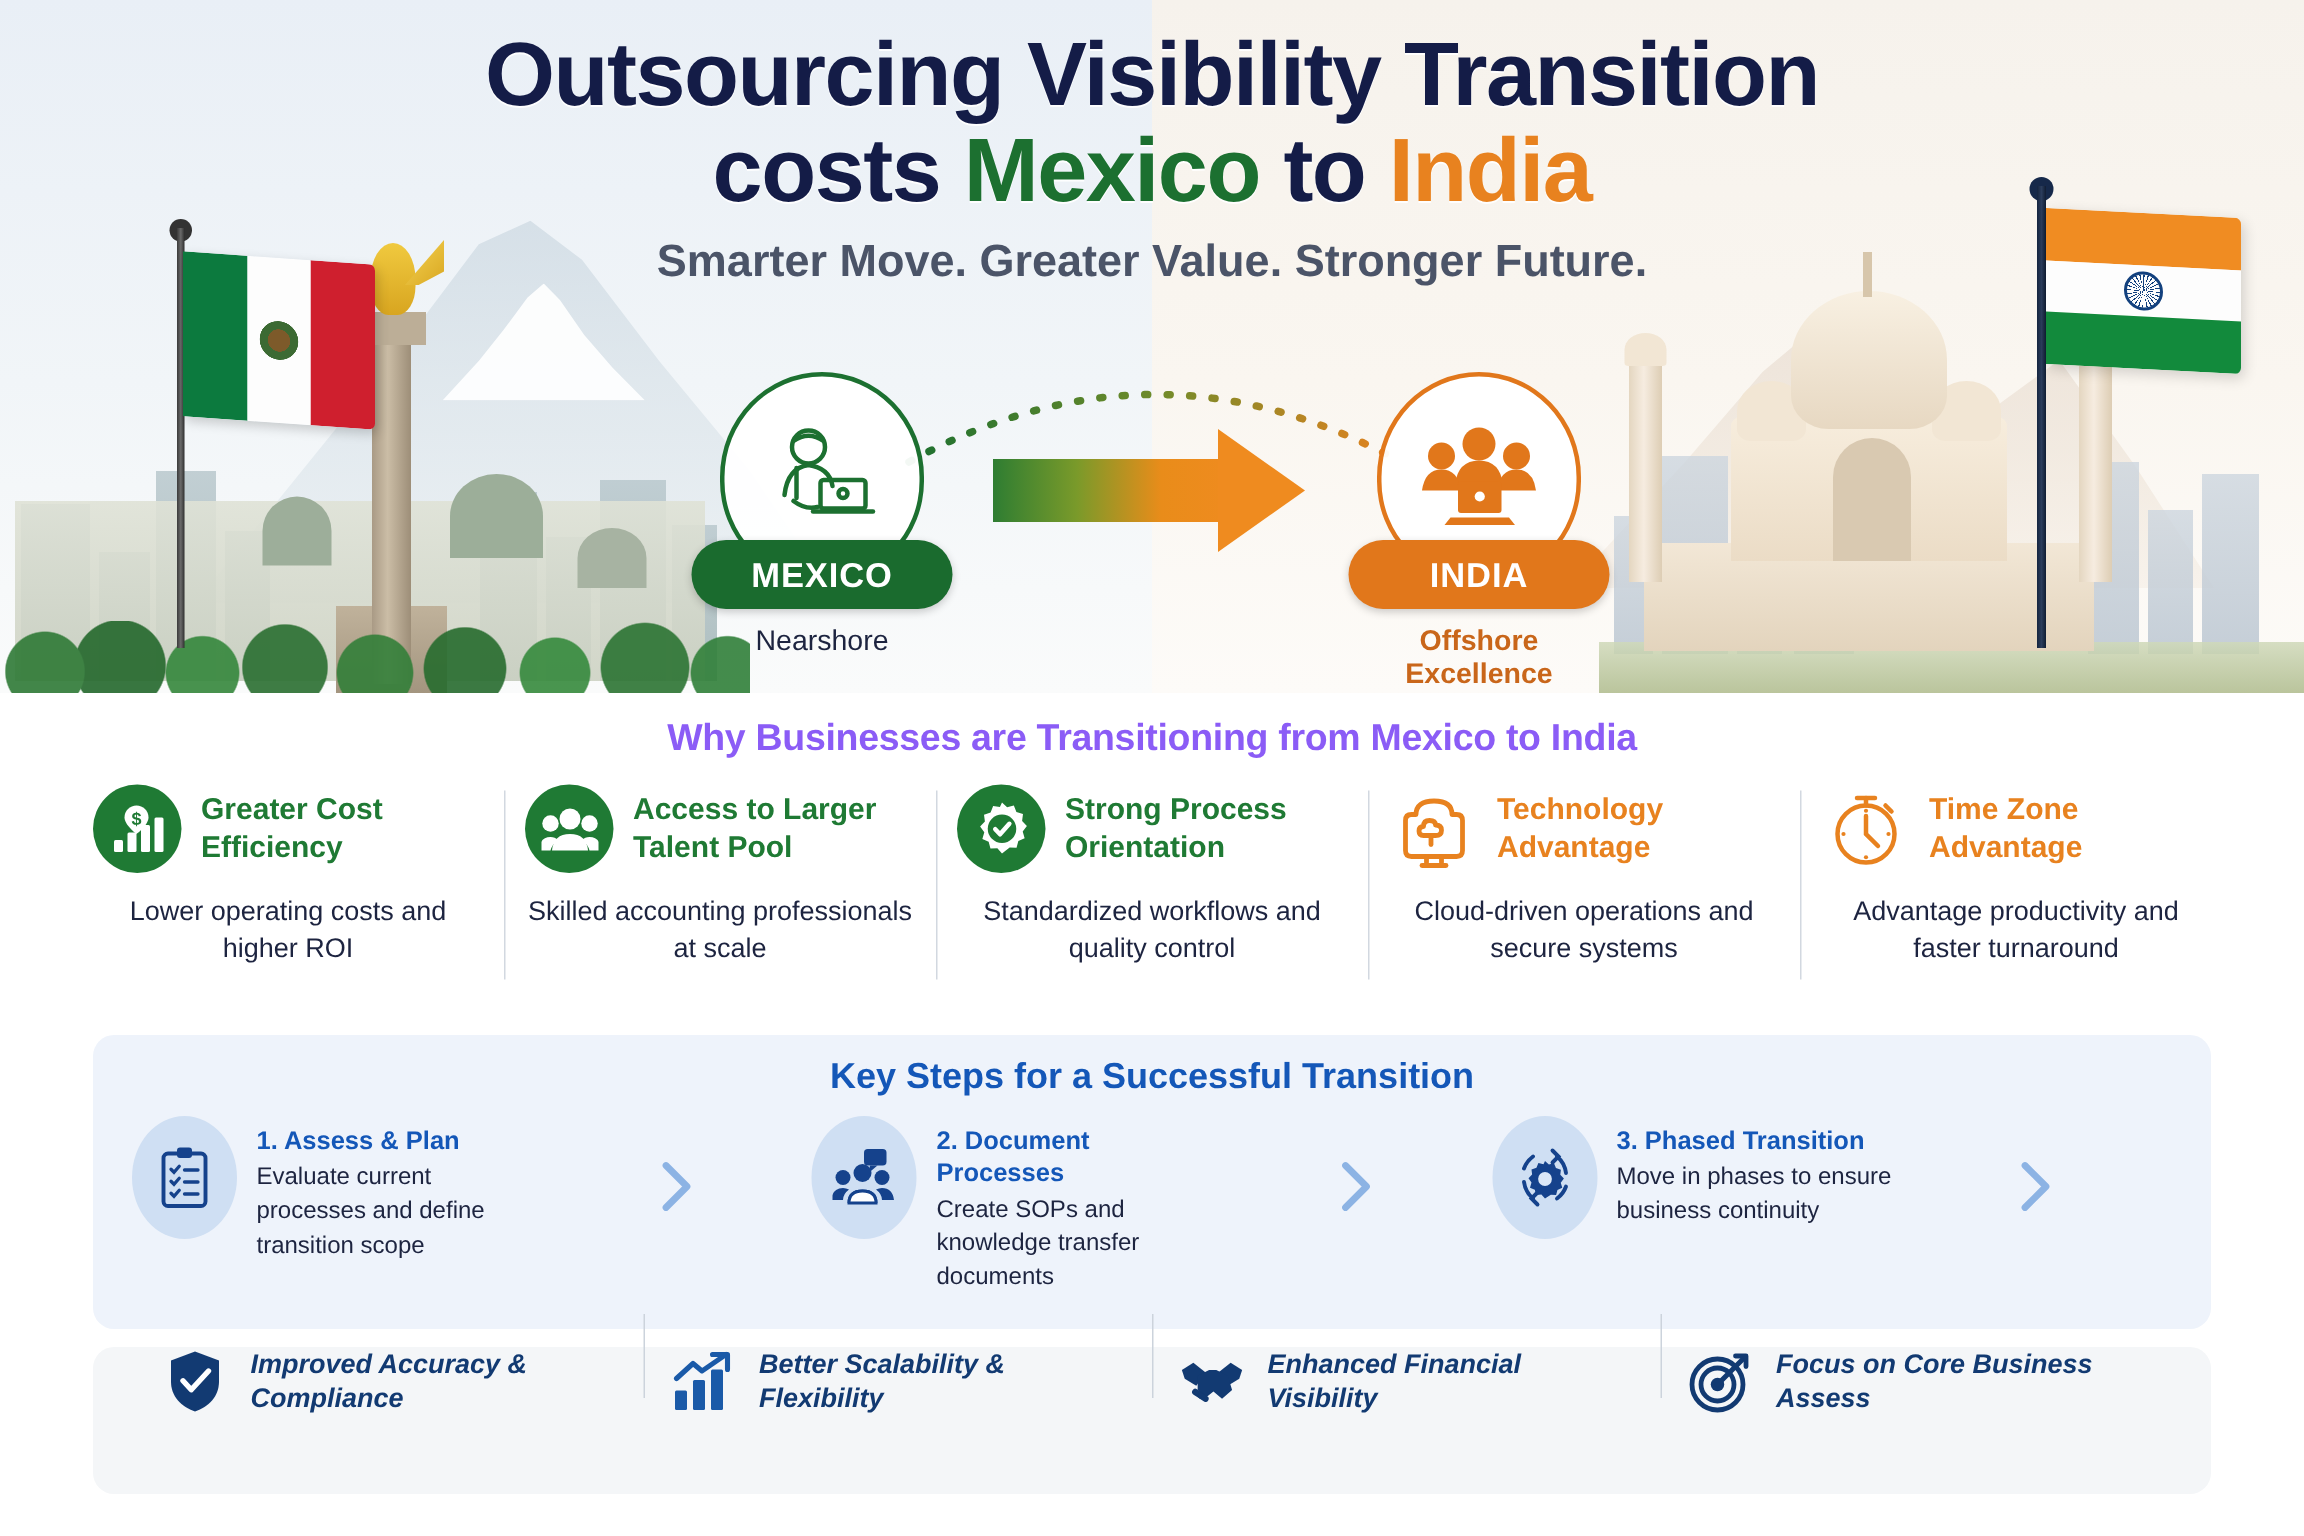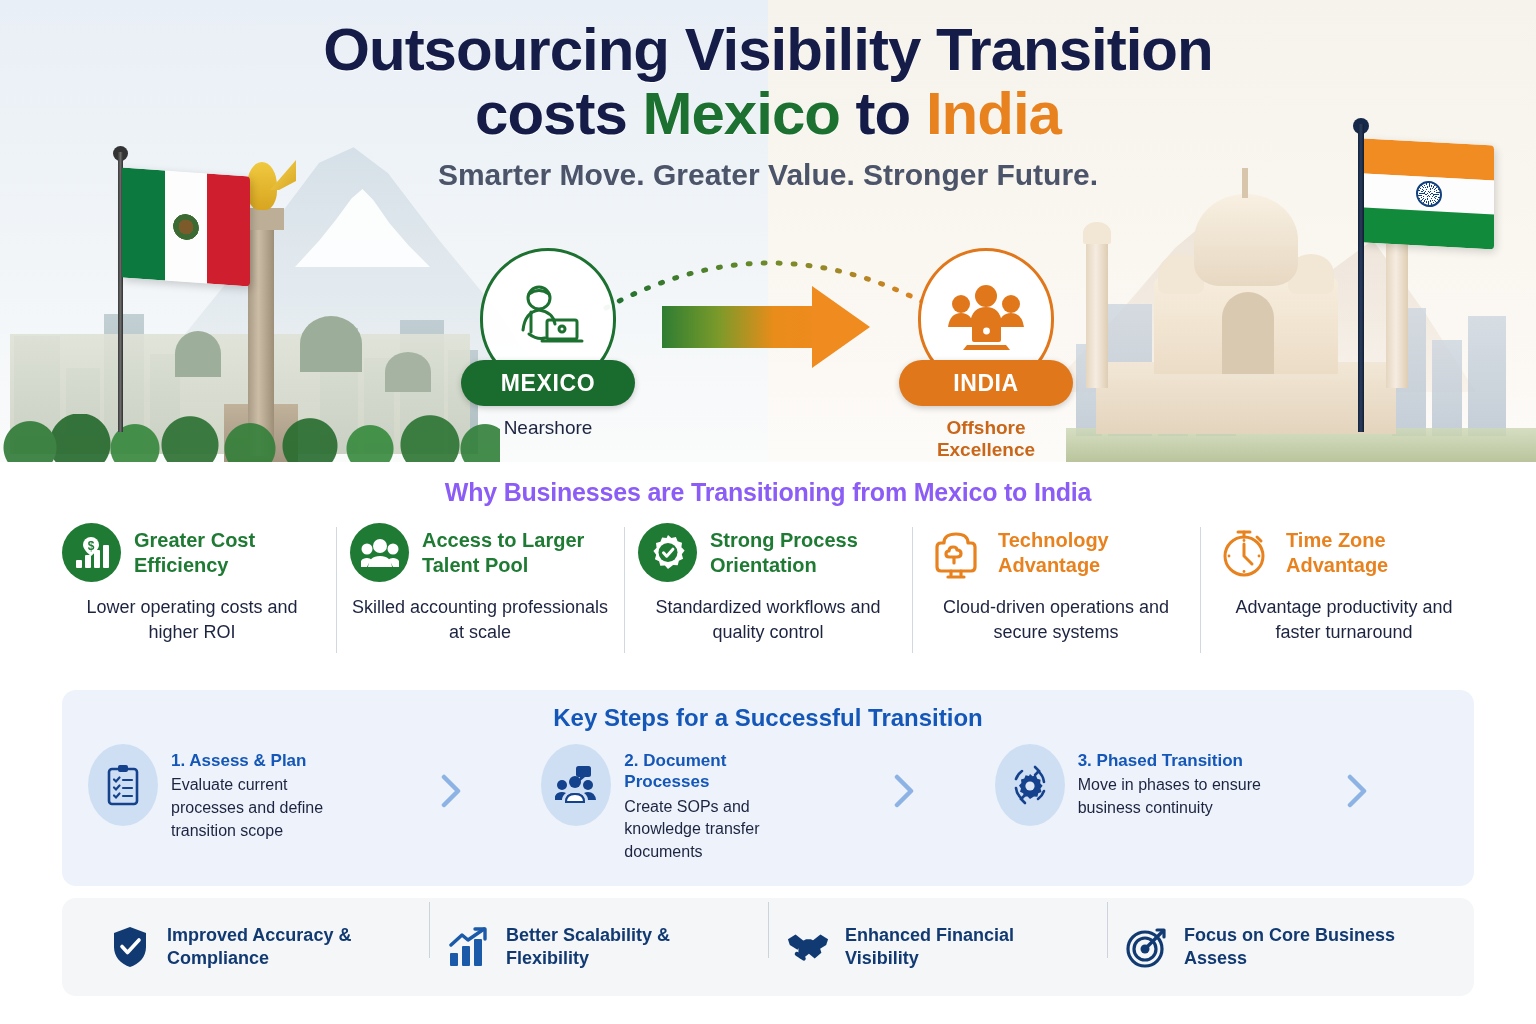--- a/index.html
+++ b/index.html
@@ -182,21 +182,21 @@
   .step { display:flex; gap:13px; width:272px; }
   .step-ic { width:70px; height:82px; flex:0 0 70px; border-radius:50%;
     background:#cfdff3; display:flex; align-items:center; justify-content:center; }
   .step-tx { padding-top:6px; }
   .step-h { font-size:17px; font-weight:bold; color:#1457b8; line-height:1.25; }
   .step-d { margin-top:3px; font-size:16px; color:#1d2440; line-height:1.42; }
   .chev { flex:1; display:flex; align-items:flex-start; justify-content:center; padding-top:30px; }
 
   
   .outcomes { position:absolute; left:62px; top:898px; width:1412px; height:98px;
-    background:#f4f6f8; border-radius:14px; display:flex; align-items:center; padding:0 28px; }
+    background:#f4f6f8; border-radius:14px; display:flex; align-items:flex-start; padding:0 28px;font-style:italic; }
   .out { flex:1; display:flex; align-items:center; gap:15px; position:relative; padding:0 18px; }
   .out + .out::before { content:""; position:absolute; left:0; top:-22px; width:1px; height:56px;
     background:#ccd3dc; }
   .out-ic { width:44px; height:44px; flex:0 0 44px; display:flex; align-items:center; justify-content:center; }
   .out-t { font-size:18px; font-weight:bold; color:#123a72; line-height:1.3; }
 </style>
 </head>
 <body>
 
 <div class="hero">

